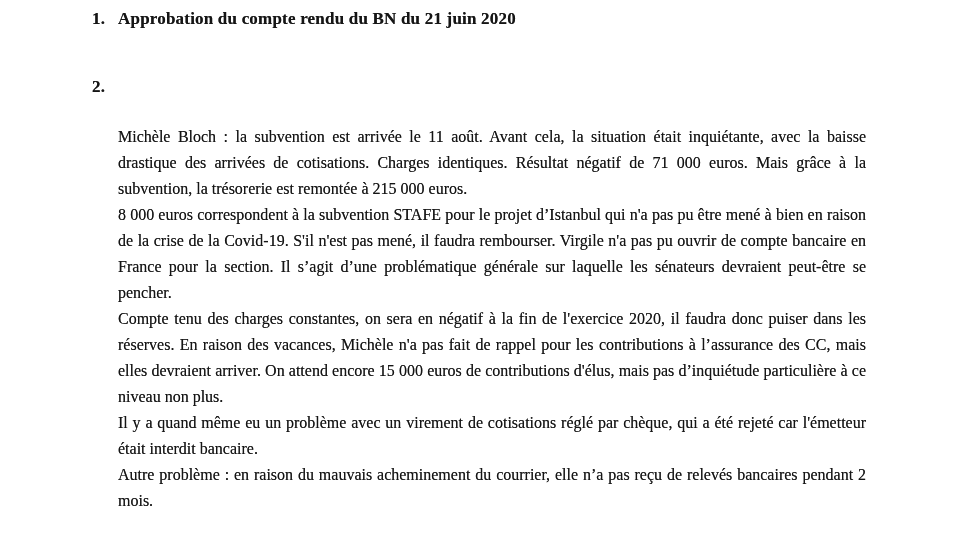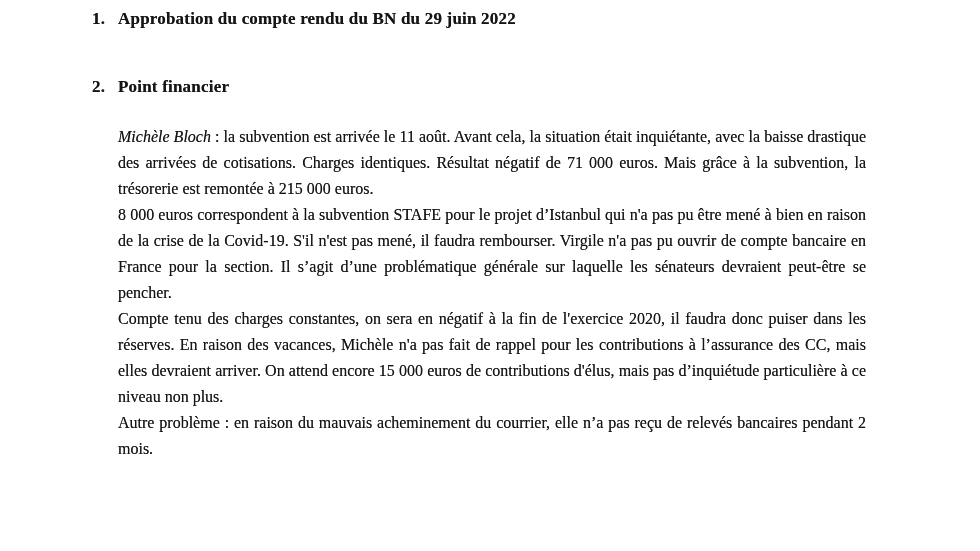--- a/index.html
+++ b/index.html
@@ -47,41 +47,40 @@
   .section2-body {
     margin-top: 26px;
     font-size: 16px;
     line-height: 26px;
   }
   .section2-body p {
     margin: 0;
     text-align: justify;
   }
   .speaker {
-    font-style: italic;
   }
 </style>
 </head>
 <body>
 
 <div class="page">
   <div class="doc">
 
     <div class="section-heading">
       <span class="section-number">1.</span>
-      <span>Approbation du compte rendu du BN du 29 juin 2022</span>
+      <span>Approbation du compte rendu du BN du 21 juin 2020</span>
     </div>
 
 
     <div class="section-heading heading-2">
       <span class="section-number">2.</span>
-      <span>Point financier</span>
     </div>
 
     <div class="body-block section2-body">
       <p><span class="speaker">Michèle Bloch</span><span> :  </span><span>la subvention est arrivée le 11 août. Avant cela, la situation était inquiétante, avec la baisse drastique des arrivées de cotisations. Charges identiques. Résultat négatif de 71 000 euros. Mais grâce à la subvention, la trésorerie est remontée à 215 000 euros.</span></p>
       <p>8 000 euros correspondent à la subvention STAFE pour le projet d’Istanbul qui n'a pas pu être mené à bien en raison de la crise de la Covid-19. S'il n'est pas mené, il faudra rembourser. Virgile n'a pas pu ouvrir de compte bancaire en France pour la section. Il s’agit d’une problématique générale sur laquelle les sénateurs devraient peut-être se pencher.</p>
       <p>Compte tenu des charges constantes, on sera en négatif à la fin de l'exercice 2020, il faudra donc puiser dans les réserves. En raison des vacances, Michèle n'a pas fait de rappel pour les contributions à l’assurance des CC, mais elles devraient arriver. On attend encore 15 000 euros de contributions d'élus, mais pas d’inquiétude particulière à ce niveau non plus.</p>
+      <p>Il y a quand même eu un problème avec un virement de cotisations réglé par chèque, qui a été rejeté car l'émetteur était interdit bancaire.</p>
       <p>Autre problème : en raison du mauvais acheminement du courrier, elle n’a pas reçu de relevés bancaires pendant 2 mois.</p>
     </div>
 
   </div>
 </div>
 
 </body></html>

